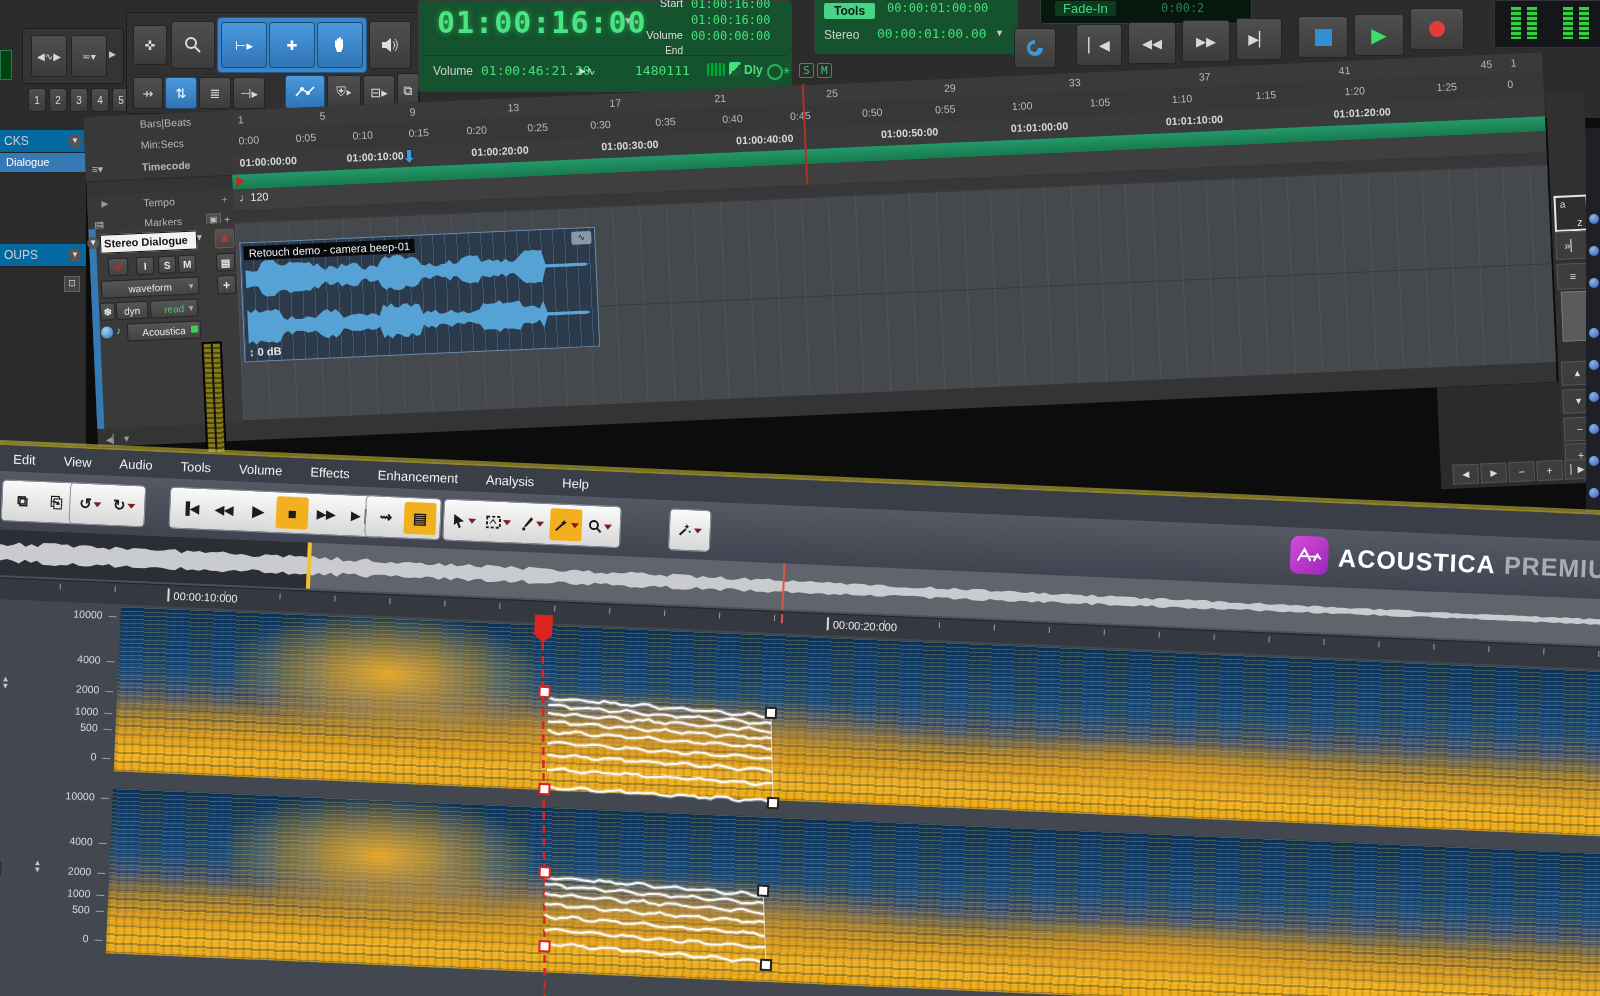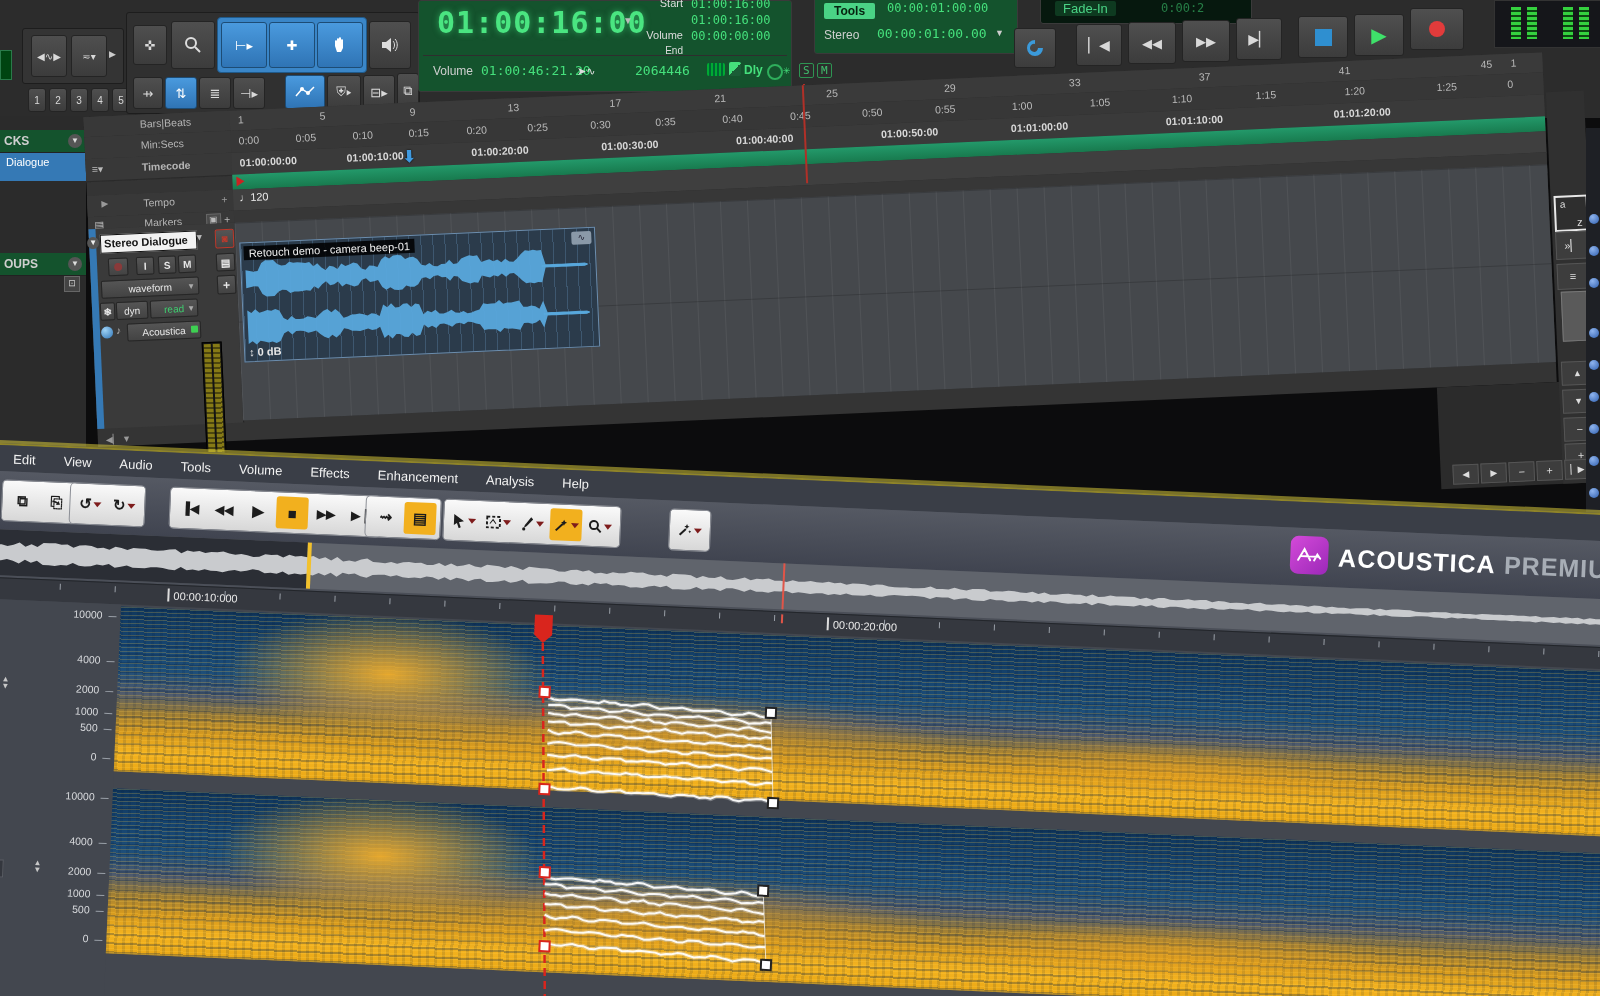--- a/index.html
+++ b/index.html
@@ -13,22 +13,22 @@
     border-radius:3px;color:#d9d9d9;display:flex;align-items:center;justify-content:center;
     font-size:13px;}
   .dbtn.blue{background:linear-gradient(#4a9ade,#2f74b5);color:#fff;border-color:#1d4c75;}
   .numbtn{width:16px;height:22px;font-size:10px;}
   .blk{background:#14532d;border:1px solid #3a3a3a;border-radius:3px;}
   .grn{color:#45e07c;font-family:"DejaVu Sans Mono",monospace;}
   .lbl{color:#cfcfcf;font-size:11px;}
   .seven{font-family:"DejaVu Sans Mono",monospace;font-weight:bold;color:#4ae581;
     text-shadow:0 0 6px rgba(70,230,130,.55);letter-spacing:1px;}
   .daw-left{position:absolute;left:0;top:116px;width:86px;height:370px;background:#2b2b2b;}
-  .dockhead{position:relative;height:22px;background:#14532d;border-bottom:1px solid #222;
-    color:#cfcfcf;font-size:12px;font-weight:bold;line-height:22px;padding-left:4px;}
+  .dockhead{position:relative;height:22px;background:#0369a1;border-bottom:1px solid #222;
+    color:#cfcfcf;font-size:12px;font-weight:normal;line-height:22px;padding-left:4px;}
   .dockhead .circ{position:absolute;right:4px;top:4px;width:14px;height:14px;border-radius:50%;
     background:#555;color:#ddd;font-size:8px;text-align:center;line-height:14px;}
   .daw-lower{position:absolute;left:84px;top:116px;width:1502px;height:436px;
     transform:rotate(-2.55deg);transform-origin:30px 12px;}
   .lower-bg{position:absolute;left:0;top:0;width:1460px;height:330px;background:#343434;}
   .rrow{position:absolute;left:0;width:1460px;color:#b9b9b9;font-size:10.5px;}
   .rlab{position:absolute;left:0;width:146px;height:100%;background:#383838;
     border-bottom:1px solid #2a2a2a;color:#b5b5b5;}
   .lane{position:absolute;left:146px;top:112px;width:1314px;height:198px;background:#45484c;
     background-image:linear-gradient(rgba(0,0,0,.18) 1px,transparent 1px),
@@ -154,21 +154,21 @@
       <div class="abs" style="left:218px;top:-4px;width:46px;text-align:right;color:#ddd;font-size:11px;">Start</div>
       <div class="abs grn" style="left:272px;top:-4px;font-size:12px;">01:00:16:00</div>
       <div class="abs" style="left:218px;top:12px;width:46px;text-align:right;color:#ddd;font-size:10px;margin-top:32px;">End</div>
       <div class="abs grn" style="left:272px;top:12px;font-size:12px;">01:00:16:00</div>
       <div class="abs" style="left:218px;top:28px;width:46px;text-align:right;color:#ddd;font-size:11px;">Volume</div>
       <div class="abs grn" style="left:272px;top:28px;font-size:12px;">00:00:00:00</div>
       <div class="abs" style="left:4px;top:54px;width:364px;height:1px;background:#2e2e2e;"></div>
       <div class="abs lbl" style="left:14px;top:63px;font-size:12px;">Volume</div>
       <div class="abs grn" style="left:62px;top:62px;font-size:13px;">01:00:46:21.20</div>
       <div class="abs" style="left:158px;top:64px;color:#ddd;font-size:11px;">➤∿</div>
-      <div class="abs grn" style="left:216px;top:62px;font-size:13px;">2064446</div>
+      <div class="abs grn" style="left:216px;top:62px;font-size:13px;">1480111</div>
       <div class="abs" style="left:288px;top:62px;width:18px;height:13px;background:#2fae5c;border-radius:2px;background-image:repeating-linear-gradient(90deg,#0a3 0 2px,#063 2px 4px);"></div>
       <div class="abs" style="left:310px;top:61px;width:12px;height:14px;background:linear-gradient(135deg,#45e07c 50%,#1a5c36 50%);border-radius:2px;"></div>
       <div class="abs grn" style="left:325px;top:62px;font-size:12px;font-family:'Liberation Sans',sans-serif;font-weight:bold;">Dly</div>
       <div class="abs" style="left:348px;top:63px;width:12px;height:12px;border:2px solid #2fae5c;border-radius:50%;"></div>
       <div class="abs grn" style="left:364px;top:62px;font-size:12px;">✳</div>
       <div class="abs grn" style="left:380px;top:62px;font-size:11px;border:1px solid #2fae5c;padding:0 3px;border-radius:2px;opacity:.8;">S</div>
       <div class="abs grn" style="left:398px;top:62px;font-size:11px;border:1px solid #2fae5c;padding:0 3px;border-radius:2px;opacity:.8;">M</div>
     </div>
 
     <div class="blk abs" style="left:814px;top:-6px;width:202px;height:58px;">
@@ -209,21 +209,21 @@
     <div class="abs" style="left:32px;top:6px;width:10px;height:32px;background:repeating-linear-gradient(#35d13f 0 3px,#0d4712 3px 5px);"></div>
     <div class="abs" style="left:68px;top:6px;width:10px;height:32px;background:repeating-linear-gradient(#35d13f 0 3px,#0d4712 3px 5px);"></div>
     <div class="abs" style="left:84px;top:6px;width:10px;height:32px;background:repeating-linear-gradient(#35d13f 0 3px,#0d4712 3px 5px);"></div>
   </div>
 
   <div class="daw-left">
     <div class="dockhead" style="margin-top:14px;">
       <span>CKS</span>
       <span class="circ">▼</span>
     </div>
-    <div style="height:28px;background:#3579b5;color:#fff;font-size:11px;line-height:19px;padding-left:6px;">Dialogue</div>
+    <div style="height:19px;background:#3579b5;color:#fff;font-size:11px;line-height:19px;padding-left:6px;">Dialogue</div>
     <div style="height:72px;"></div>
     <div class="dockhead">
       <span>OUPS</span>
       <span class="circ">▼</span>
     </div>
     <div class="abs" style="left:64px;top:160px;width:14px;height:14px;background:#444;border:1px solid #666;color:#ccc;font-size:9px;text-align:center;line-height:13px;">⊡</div>
   </div>
 
   <div class="daw-lower">
     <div class="lower-bg"></div>

